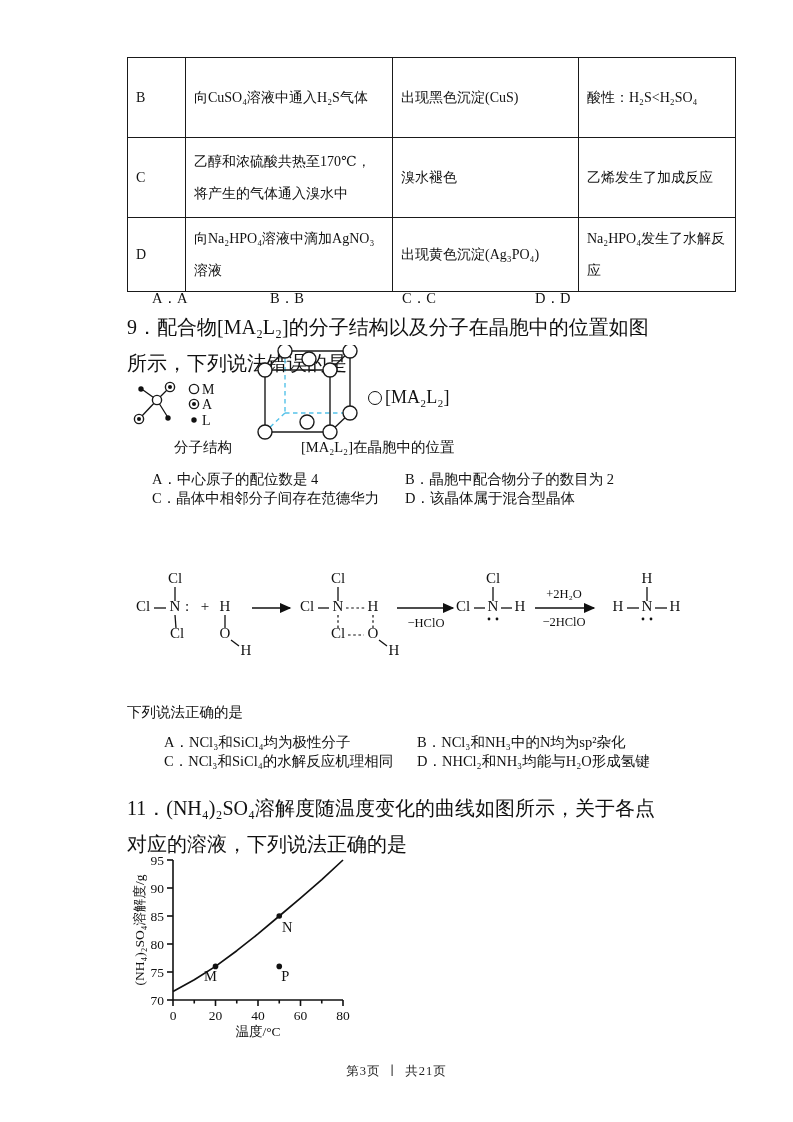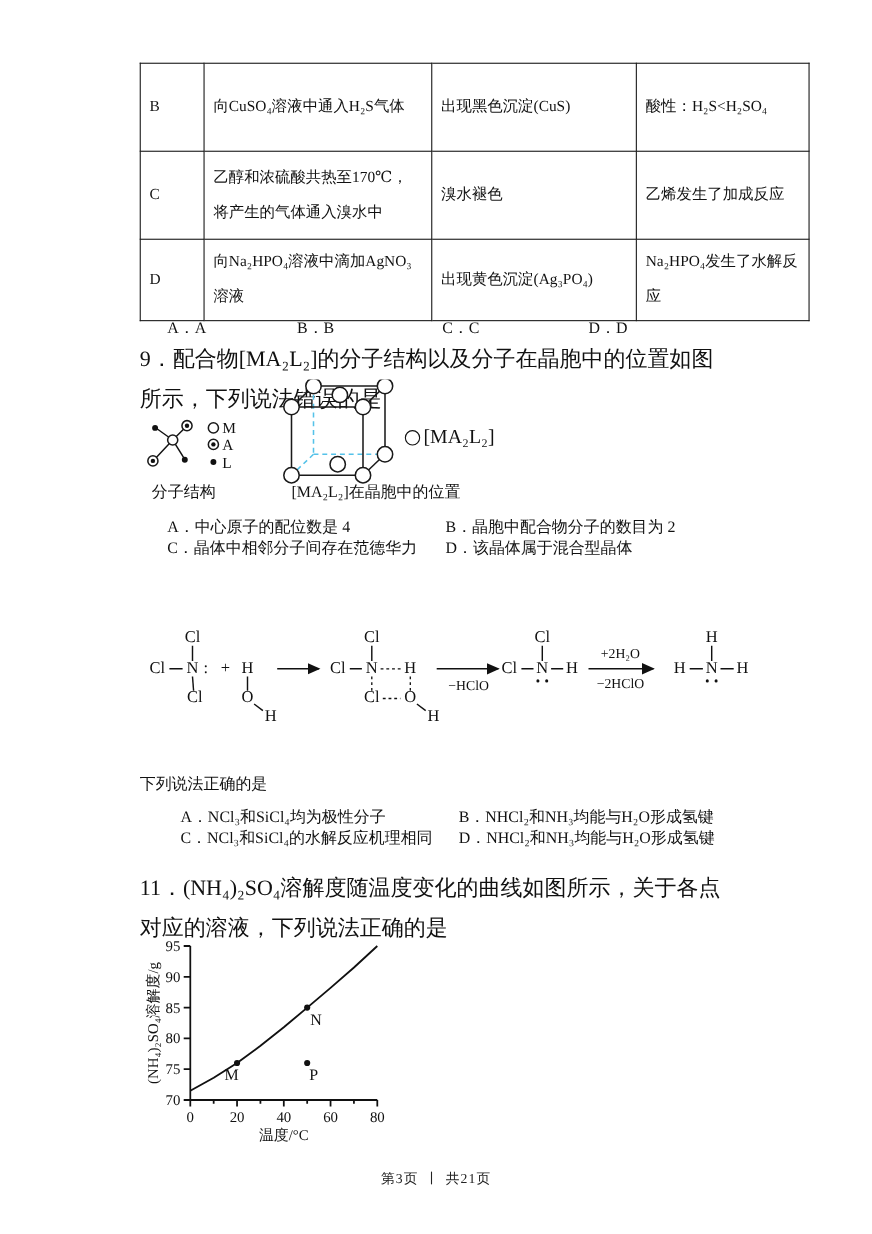--- a/index.html
+++ b/index.html
@@ -18,21 +18,21 @@
   tr.r-d td{height:69px;}
   
   .choices4{display:grid;grid-template-columns:118px 132px 133px auto;padding-left:25px;
             font-size:14.5px;width:515px;}
   .opts2{display:grid;grid-template-columns:253px auto;padding-left:25px;
          font-size:14.5px;width:515px;}
   .stem{font-size:20px;width:540px;line-height:36px;}
   .prompt{font-size:14.5px;}
   
   .fig9{width:480px;height:122px;}
-  .figcap{font-size:14.5px;}
+  .figcap{font-size:14.5px;margin-left:36px;}
   .celllabel{display:flex;align-items:center;gap:3px;font-size:18px;}
   .ring{display:inline-block;width:12px;height:12px;border:1.4px solid #111;border-radius:50%;background:#fff;}
   svg .edge{stroke:#1a1a1a;stroke-width:1.4;fill:none;}
   svg .hedge{stroke:var(--dash,#55c2e9);stroke-width:1.4;fill:none;stroke-dasharray:4.5,3.5;}
   svg .node{fill:#fff;stroke:#1a1a1a;stroke-width:1.4;}
   svg .bond{stroke:#111;stroke-width:1.3;}
   svg .dbond{stroke:#111;stroke-width:1.2;stroke-dasharray:2.6,2.6;}
   svg .mtext{font-size:15px;font-family:"Liberation Serif","DejaVu Serif",serif;fill:#111;}
   svg .stext{font-size:12.5px;font-family:"Liberation Serif","DejaVu Serif",serif;fill:#111;}
   svg .legtext{font-size:14px;font-family:"Liberation Serif","DejaVu Serif",serif;fill:#111;}
@@ -213,21 +213,21 @@
     <line class="bond" x1="525" y1="40" x2="537" y2="40"></line>
     <text class="mtext" x="545" y="40" text-anchor="middle" dominant-baseline="middle">H</text>
     <circle cx="513" cy="51" r="1.4" fill="#111"></circle>
     <circle cx="521" cy="51" r="1.4" fill="#111"></circle>
   </svg>
 
   <div class="prompt abs" style="left:127px;top:703px;">下列说法正确的是</div>
 
   <div class="opts2 abs" style="left:139px;top:733px;">
     <span>A．NCl₃和SiCl₄均为极性分子</span>
-    <span>B．NHCl₂和NH₃均能与H₂O形成氢键</span>
+    <span>B．NCl₃和NH₃中的N均为sp²杂化</span>
     <span>C．NCl₃和SiCl₄的水解反应机理相同</span>
     <span>D．NHCl₂和NH₃均能与H₂O形成氢键</span>
   </div>
 
   <div class="stem abs" style="left:127px;top:790px;">11．(NH₄)₂SO₄溶解度随温度变化的曲线如图所示，关于各点对应的溶液，下列说法正确的是</div>
 
   <svg id="chart-svg" class="abs" style="left:130px;top:853px;" width="280" height="190" viewBox="0 0 280 190">
       <line x1="43" y1="7" x2="43" y2="147" class="ax"></line>
       <line x1="43" y1="147" x2="213" y2="147" class="ax"></line>
       <line x1="37" y1="147" x2="43" y2="147" class="ax"></line>

